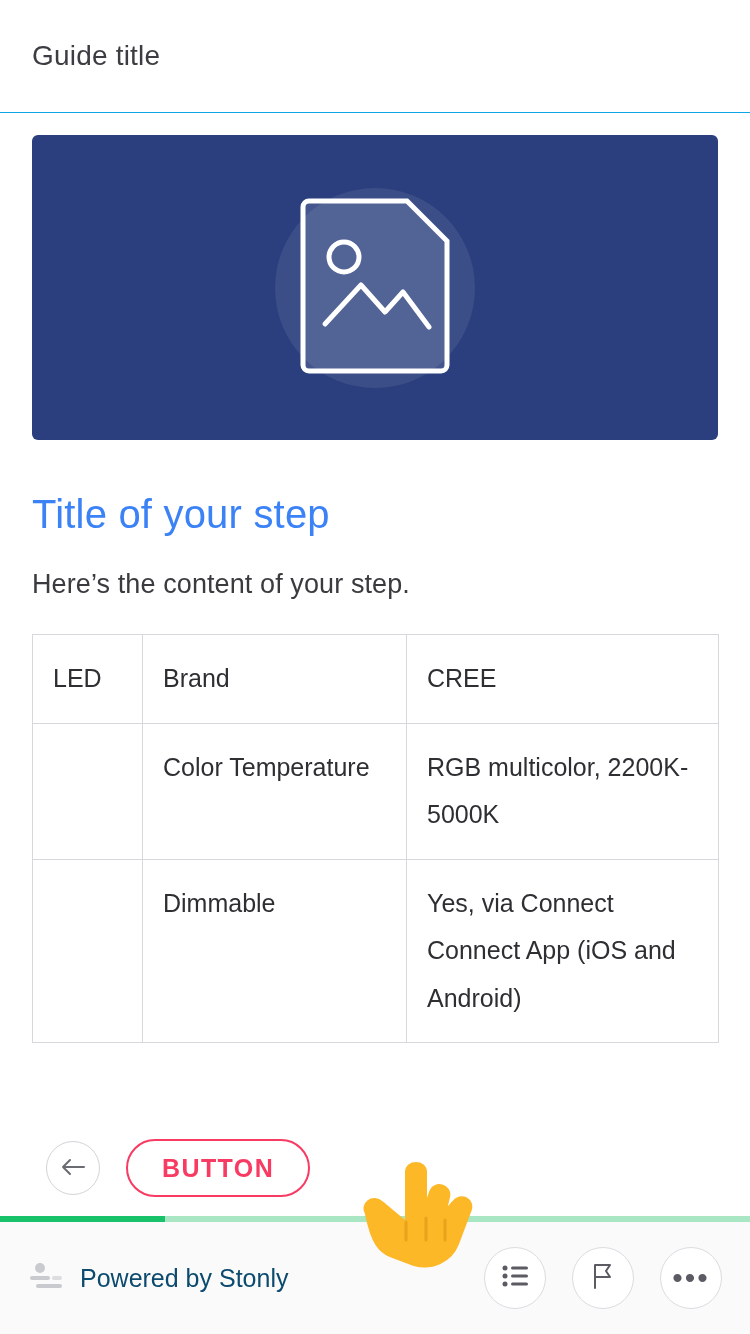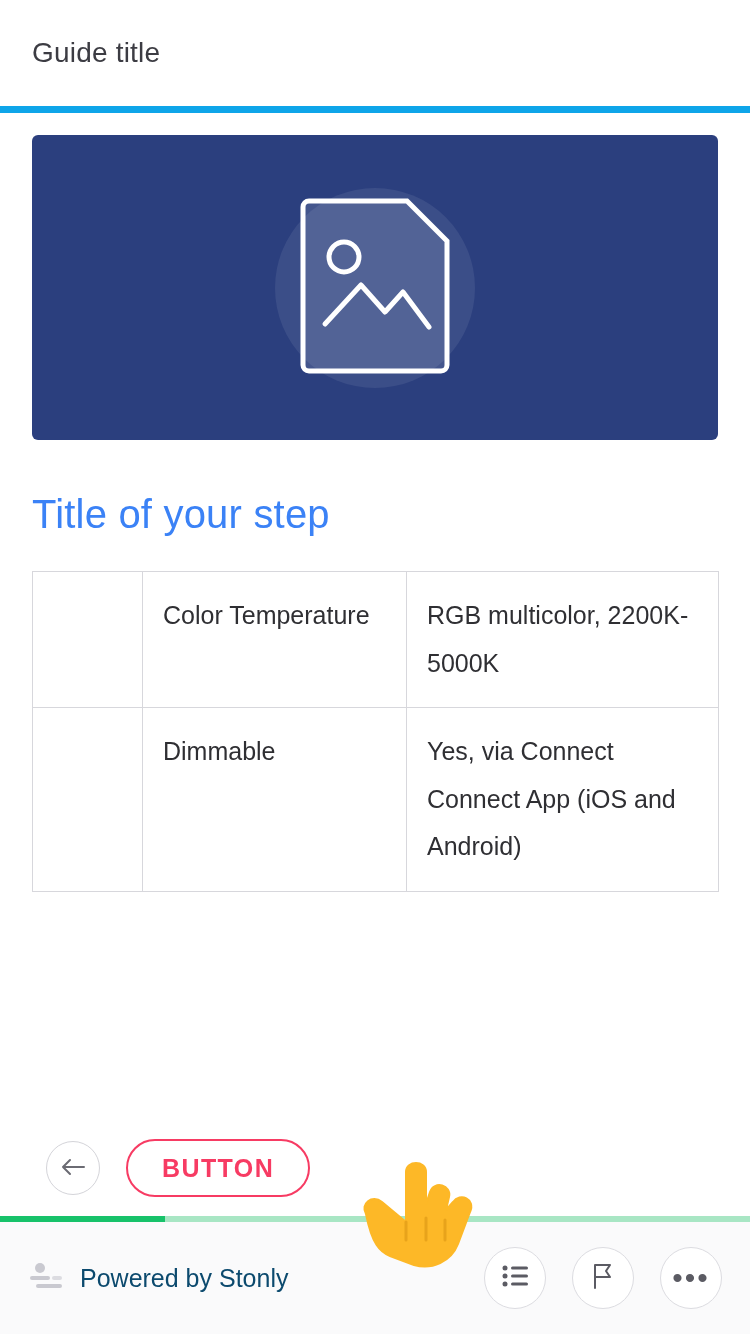--- a/index.html
+++ b/index.html
@@ -19,21 +19,21 @@
     flex-direction: column;
   }
 
   
   .header {
     height: 113px;
     flex: 0 0 113px;
     display: flex;
     align-items: center;
     padding: 0 32px;
-    border-bottom: 7px solid #0ea5e9;
+    border-bottom: 1px solid #0ea5e9;
     background: #fff;
   }
   .header-title {
     font-size: 28px;
     color: #3c3c43;
     font-weight: 400;
     letter-spacing: 0.2px;
   }
 
   
@@ -222,23 +222,29 @@
       <div class="hero-icon">
         <svg width="152" height="178" viewBox="0 0 152 178" fill="none">
           <path d="M4 10 a6 6 0 0 1 6-6 h98 l40 40 v124 a6 6 0 0 1 -6 6 h-132 a6 6 0 0 1 -6 -6 z" fill="rgba(255,255,255,0.12)" stroke="#ffffff" stroke-width="5"></path>
           <circle cx="45" cy="60" r="15" stroke="#ffffff" stroke-width="5" fill="none"></circle>
           <path d="M26 127 L62 88 L86 115 L104 95 L130 130" stroke="#ffffff" stroke-width="5" fill="none" stroke-linejoin="round" stroke-linecap="round"></path>
         </svg>
       </div>
     </div>
 
     <div class="step-title">Title of your step</div>
+    <div class="step-body">Here’s the content of your step.</div>
 
     <table class="spec">
       <tbody>
+        <tr>
+          <td class="col-a">LED</td>
+          <td class="col-b">Brand</td>
+          <td class="col-c">CREE</td>
+        </tr>
         <tr>
           <td class="col-a"></td>
           <td class="col-b">Color Temperature</td>
           <td class="col-c">RGB multicolor, 2200K-5000K</td>
         </tr>
         <tr>
           <td class="col-a"></td>
           <td class="col-b">Dimmable</td>
           <td class="col-c">Yes, via Connect Connect App (iOS and Android)</td>
         </tr>

